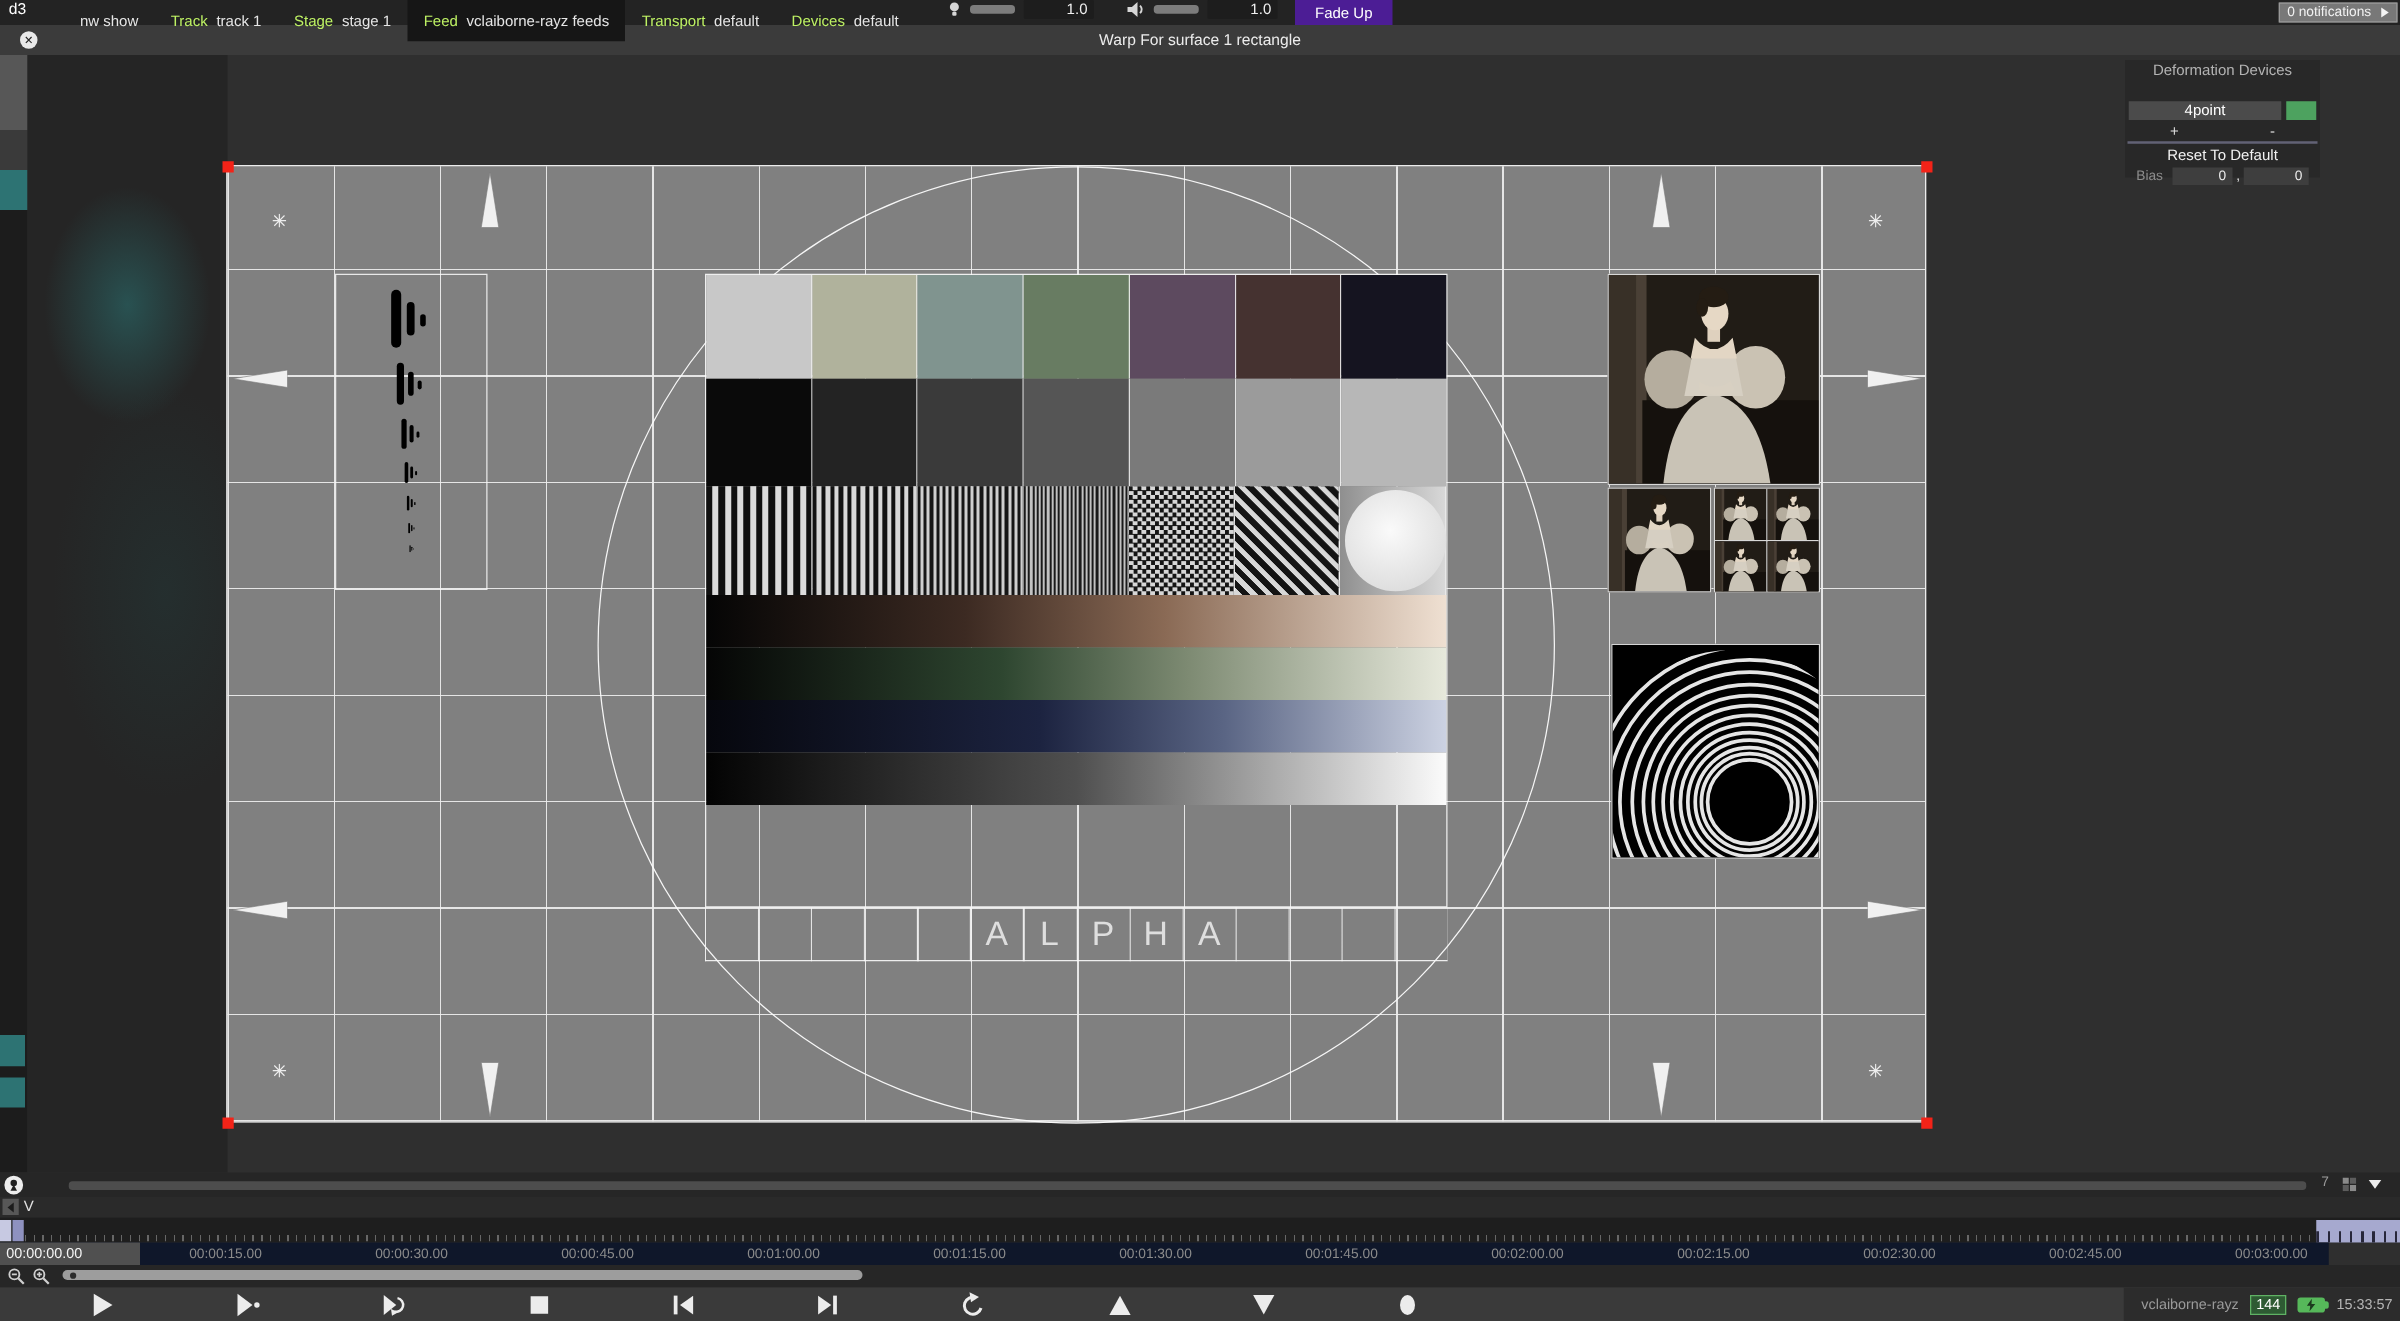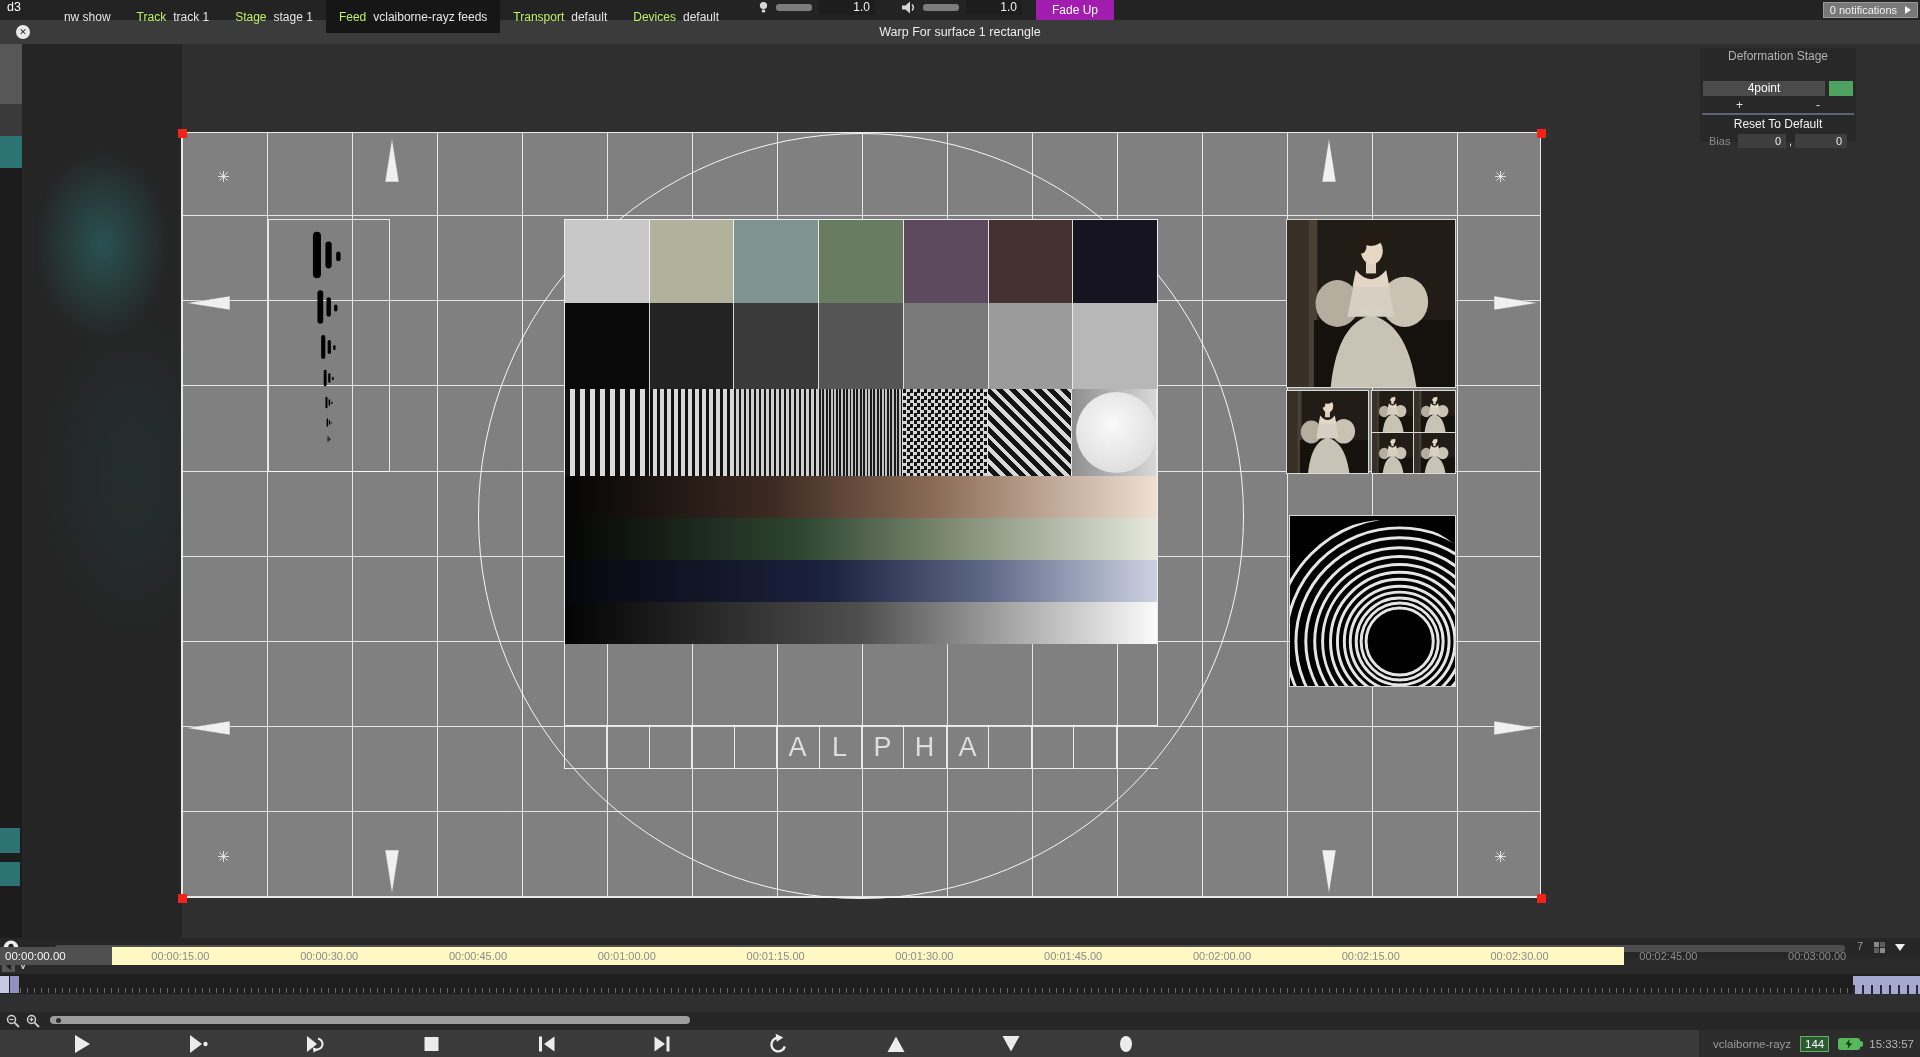--- a/index.html
+++ b/index.html
@@ -13,21 +13,21 @@
 .logo{margin-left:7px;color:#fff;font-size:12.5px}
 .menu-items{display:flex;align-items:center;margin-left:30px;gap:0}
 .mi{display:flex;gap:7px;padding:0 13px;height:33px;align-items:center;cursor:default}
 .mi .pre{color:#bef264}
 .mi .val{color:#e6e6e6}
 .mi.active{background:#161616}
 .ctl-group{display:flex;align-items:center;gap:7px;margin-left:26px}
 .slider{width:36px;height:7px;background:#7c7c7c;border-radius:3px}
 .numfield{width:56px;height:15px;background:#1d1d1d;color:#f0f0f0;text-align:right;
   padding:0 5px;font-size:12px;line-height:15px;border-radius:1px}
-.fadeup{margin-left:14px;height:20px;padding:0 16px;background:#a21caf;color:#fff;
+.fadeup{margin-left:14px;height:20px;padding:0 16px;background:#4c1d95;color:#fff;
   font-size:12px;line-height:20px}
 .notif{position:absolute;right:2px;top:2px;height:16px;background:#787878;border:1px solid #999;
   color:#f2f2f2;font-size:11px;line-height:14px;padding:0 6px;display:flex;align-items:center;gap:8px}
 .notif-caret{width:0;height:0;border-top:4px solid transparent;border-bottom:4px solid transparent;
   border-left:6px solid #f5f5f5}
 
 
 .subtitlebar{position:absolute;left:0;top:20px;width:1920px;height:24px;background:#3b3b3b;
   display:flex;align-items:center;justify-content:center;z-index:39}
 .subtitle{color:#ececec;font-size:12.5px}
@@ -135,21 +135,21 @@
 
 .ruler{position:absolute;left:0;top:974px;width:1920px;height:20px;background:#1e1e1e}
 .ruler .ticks{position:absolute;left:20px;bottom:1px;width:1833px;height:5px;
   background:repeating-linear-gradient(90deg,#676767 0 1px,transparent 1px 7px)}
 .chip-l1{position:absolute;left:0;top:2px;width:9px;height:17px;background:#c7c9e2}
 .chip-l2{position:absolute;left:10px;top:2px;width:9px;height:17px;background:#8e91bf}
 .chip-r{position:absolute;left:1853px;top:2px;width:67px;height:18px;background:#a6a9cf;
   background-image:repeating-linear-gradient(90deg,#27273a 0 2px,transparent 2px 9px);
   background-size:100% 9px;background-position:0 9px;background-repeat:no-repeat}
 
-.ts-row{position:absolute;left:0;top:947px;width:1624px;height:18px;background:#fef9c3}
+.ts-row{position:absolute;left:0;top:994px;width:1863px;height:18px;background:#0f172a}
 .cur-time{position:absolute;left:0;top:0;width:112px;height:18px;background:#505050;
   color:#f4f4f4;font-size:11.5px;line-height:18px;padding-left:5px}
 .ts-list{position:absolute;left:106px;top:0;height:18px;display:flex}
 .ts-list span{flex:0 0 148.8px;text-align:center;color:#8b8b8b;font-size:11px;line-height:18px}
 
 .zoom-row{position:absolute;left:0;top:1012px;width:1920px;height:18px;background:#262626}
 .mag{position:absolute;top:2px}
 .scroll-track{position:absolute;left:50px;top:4px;width:640px;height:8px;background:#9d9d9d;border-radius:4px}
 .scroll-dot{position:absolute;left:6px;top:1.5px;width:5px;height:5px;border-radius:50%;background:#2c2c2c}
 
@@ -449,21 +449,21 @@
             <circle cx="111" cy="127" r="126"></circle>
               <circle cx="111" cy="127" r="138"></circle>
             <circle cx="111" cy="127" r="151"></circle>
               <circle cx="111" cy="127" r="165"></circle>
           </g>
         </svg>
       </div>
     </div>
 
     <div class="def-panel">
-      <div class="def-title">Deformation Stage</div>
+      <div class="def-title">Deformation Devices</div>
       <div class="def-row1">
         <div class="layer-btn">4point</div>
         <div class="layer-chip" style="background: rgb(77, 162, 95);"></div>
       </div>
       <div class="pm-row">
         <span class="plus">+</span>
         <span class="minus">-</span>
       </div>
       <div class="def-divider"></div>
       <div class="def-reset">Reset To Default</div>

